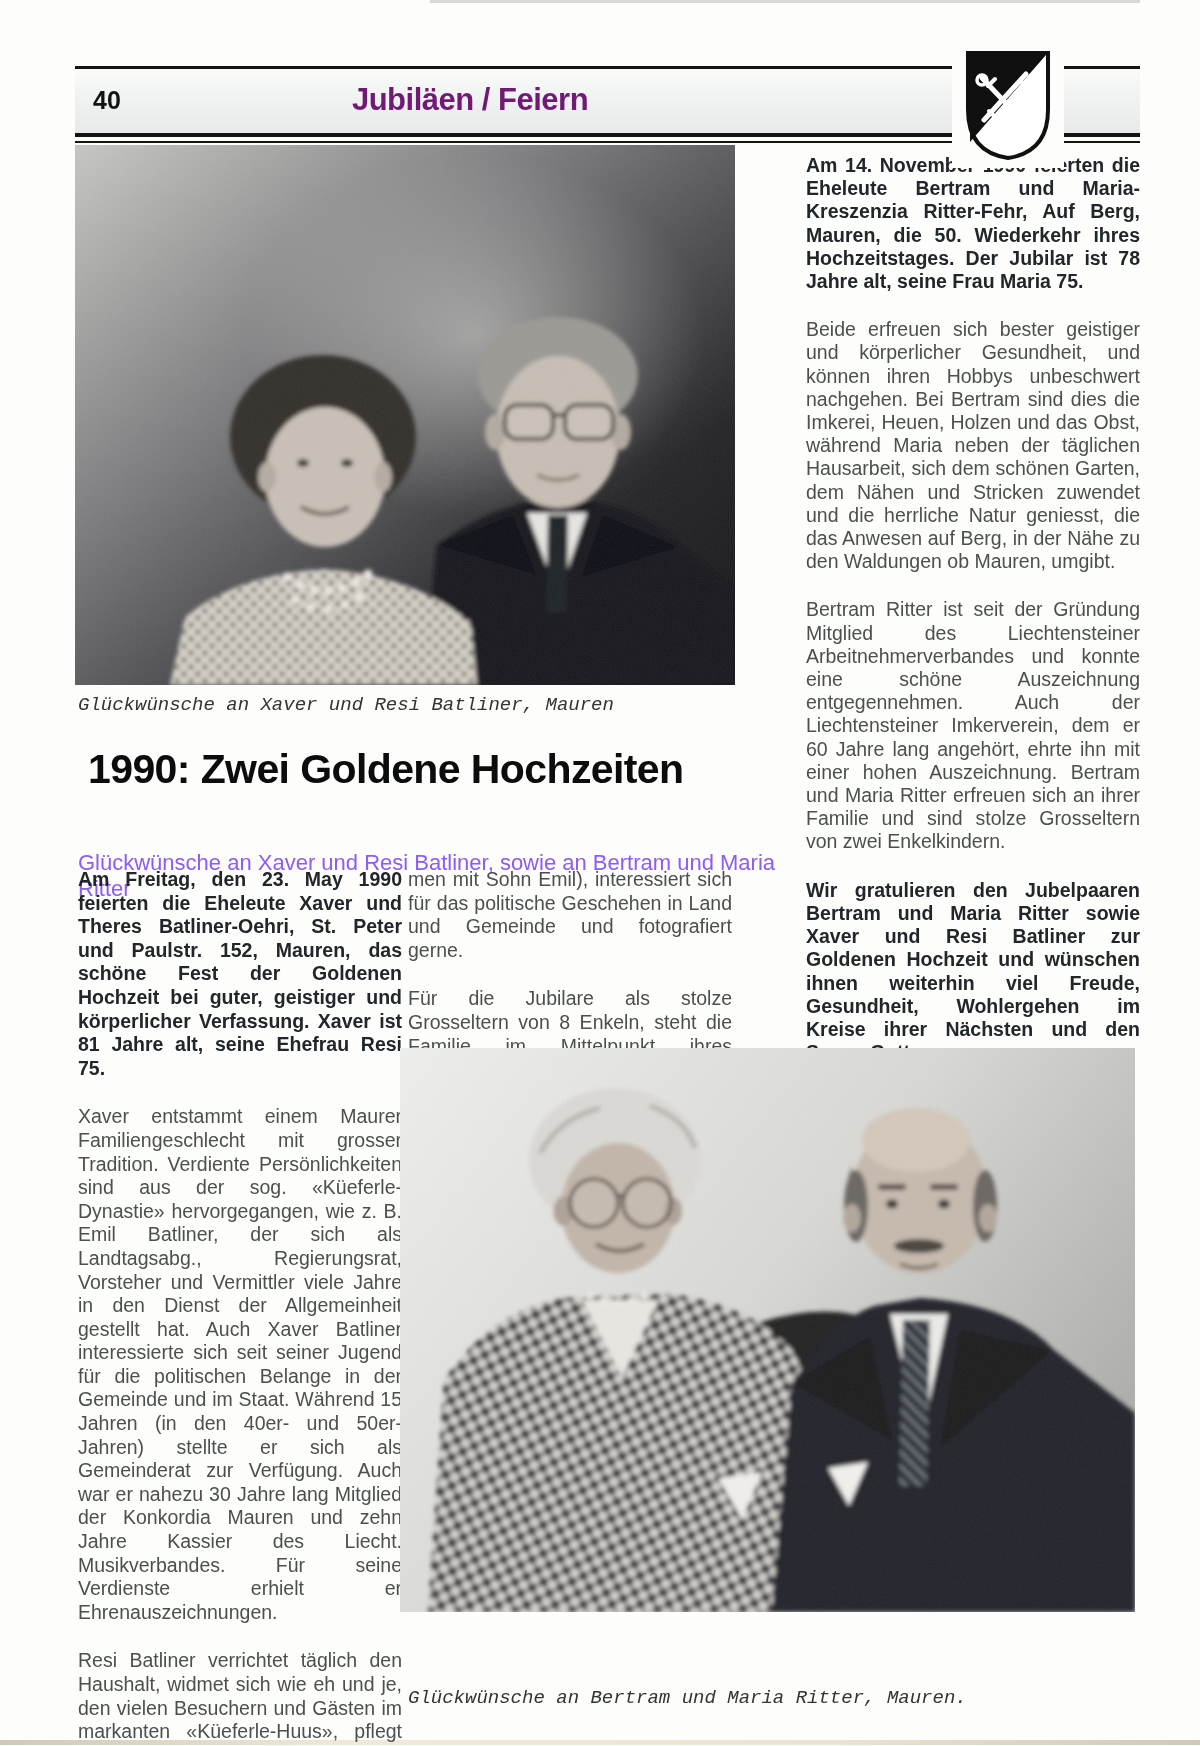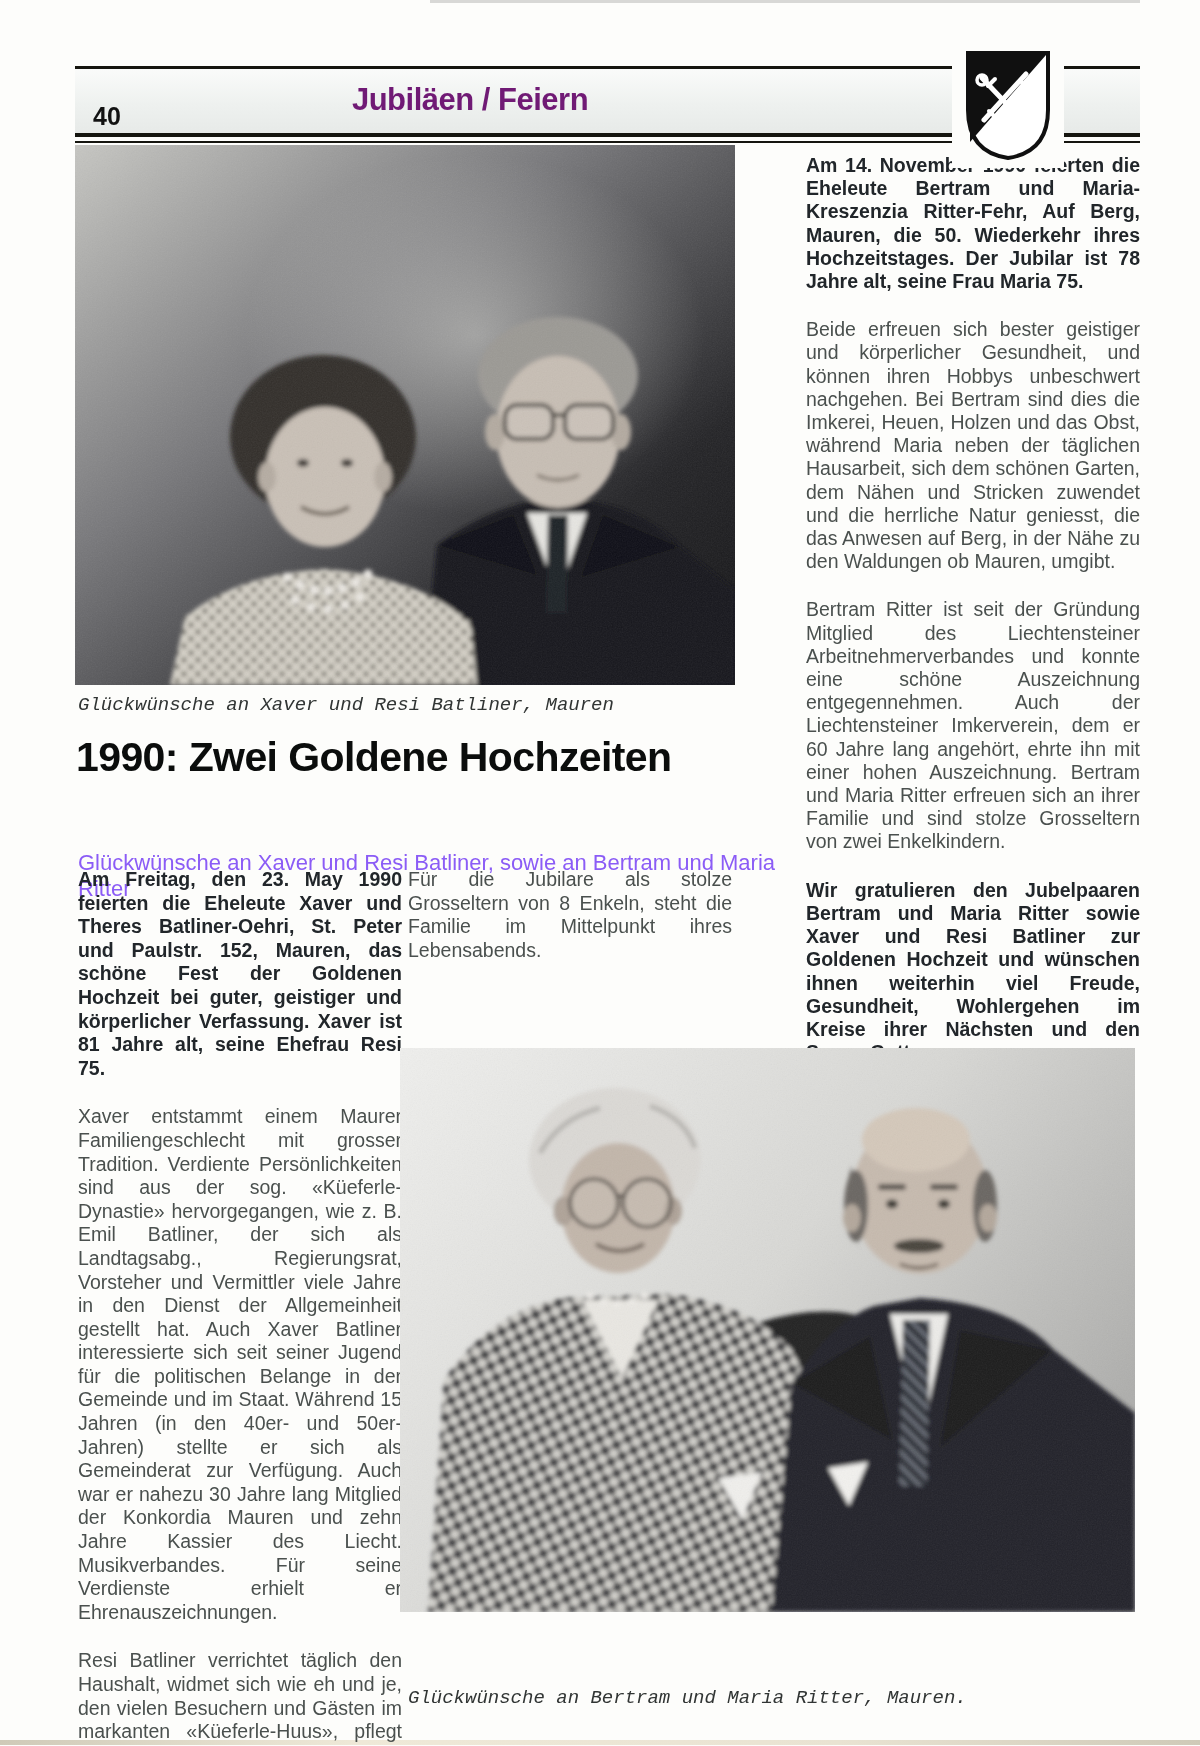--- a/index.html
+++ b/index.html
@@ -13,21 +13,21 @@
 
   
   .band{
     left:75px;top:66px;width:1065px;
     border-top:3px solid #15150f;
     background:linear-gradient(180deg,#fafbfa 0%,#eef1ef 55%,#e7eae8 100%);
     height:64px;
   }
   .band-line-thick{left:75px;top:133px;width:1065px;height:4px;background:#15150f;}
   .band-line-thin{left:75px;top:141px;width:1065px;height:2px;background:#15150f;}
-  .page-num{left:93px;top:86px;font-size:25px;font-weight:700;color:#121212;margin-top:16px;}
+  .page-num{left:93px;top:86px;font-size:25px;font-weight:700;color:#121212;}
   .section-title{
     left:230px;top:82px;width:480px;text-align:center;
     font-size:31px;font-weight:700;color:#701a75;letter-spacing:-0.5px;
   }
   .crest-box{left:952px;top:42px;width:112px;height:126px;background:#fdfdfb;
     display:flex;align-items:center;justify-content:center;z-index:5;}
 
   
   .photo1{left:75px;top:145px;width:660px;height:540px;}
   .photo2{left:400px;top:1048px;width:735px;height:564px;}
@@ -152,30 +152,31 @@
           <circle cx="270" cy="460" r="4"></circle>
           <circle cx="285" cy="452" r="4"></circle>
       </g>
     </g>
     <rect width="660" height="540" filter="url(#grain1)" opacity="0.10"></rect>
   </svg>
 </div>
 
 <div class="abs caption cap1">Glückwünsche an Xaver und Resi Batliner, Mauren</div>
 
-<h1 class="abs headline" style="margin:0;">1990: Zwei Goldene Hochzeiten</h1>
+<h1 class="abs headline" style="margin:12px;">1990: Zwei Goldene Hochzeiten</h1>
 <div class="abs subhead">Glückwünsche an Xaver und Resi Batliner, sowie an Bertram und Maria Ritter</div>
 
 <div class="abs col col-left">
   <p class="lead">Am Freitag, den 23. May 1990 feierten die Eheleute Xaver und Theres Batliner-Oehri, St. Peter und Paulstr. 152, Mauren, das schöne Fest der Goldenen Hochzeit bei guter, geistiger und körperlicher Verfassung. Xaver ist 81 Jahre alt, seine Ehefrau Resi 75.</p>
   <p>Xaver entstammt einem Maurer Familiengeschlecht mit grosser Tradition. Verdiente Persönlichkeiten sind aus der sog. «Küeferle-Dynastie» hervorgegangen, wie z. B. Emil Batliner, der sich als Landtagsabg., Regierungsrat, Vorsteher und Vermittler viele Jahre in den Dienst der Allgemeinheit gestellt hat. Auch Xaver Batliner interessierte sich seit seiner Jugend für die politischen Belange in der Gemeinde und im Staat. Während 15 Jahren (in den 40er- und 50er-Jahren) stellte er sich als Gemeinderat zur Verfügung. Auch war er nahezu 30 Jahre lang Mitglied der Konkordia Mauren und zehn Jahre Kassier des Liecht. Musikverbandes. Für seine Verdienste erhielt er Ehrenauszeichnungen.</p>
   <p>Resi Batliner verrichtet täglich den Haushalt, widmet sich wie eh und je, den vielen Besuchern und Gästen im markanten «Küeferle-Huus», pflegt den schönen Garten und die Blumen, liest gerne und macht des öfteren Spaziergänge in Gottes schöne Natur. Xaver beschäftigt sich mit Garten- und Holzarbeit (zusam-</p>
 </div>
 
 <div class="abs col col-mid">
+  <p>men mit Sohn Emil), interessiert sich für das politische Geschehen in Land und Gemeinde und fotografiert gerne.</p>
   <p>Für die Jubilare als stolze Grosseltern von 8 Enkeln, steht die Familie im Mittelpunkt ihres Lebensabends.</p>
 </div>
 
 <div class="abs col col-right">
   <p class="lead">Am 14. November 1990 feierten die Eheleute Bertram und Maria-Kreszenzia Ritter-Fehr, Auf Berg, Mauren, die 50. Wiederkehr ihres Hochzeitstages. Der Jubilar ist 78 Jahre alt, seine Frau Maria 75.</p>
   <p>Beide erfreuen sich bester geistiger und körperlicher Gesundheit, und können ihren Hobbys unbeschwert nachgehen. Bei Bertram sind dies die Imkerei, Heuen, Holzen und das Obst, während Maria neben der täglichen Hausarbeit, sich dem schönen Garten, dem Nähen und Stricken zuwendet und die herrliche Natur geniesst, die das Anwesen auf Berg, in der Nähe zu den Waldungen ob Mauren, umgibt.</p>
   <p>Bertram Ritter ist seit der Gründung Mitglied des Liechtensteiner Arbeitnehmerverbandes und konnte eine schöne Auszeichnung entgegennehmen. Auch der Liechtensteiner Imkerverein, dem er 60 Jahre lang angehört, ehrte ihn mit einer hohen Auszeichnung. Bertram und Maria Ritter erfreuen sich an ihrer Familie und sind stolze Grosseltern von zwei Enkelkindern.</p>
   <p class="lead">Wir gratulieren den Jubelpaaren Bertram und Maria Ritter sowie Xaver und Resi Batliner zur Goldenen Hochzeit und wünschen ihnen weiterhin viel Freude, Gesundheit, Wohlergehen im Kreise ihrer Nächsten und den Segen Gottes.</p>
 </div>
 

